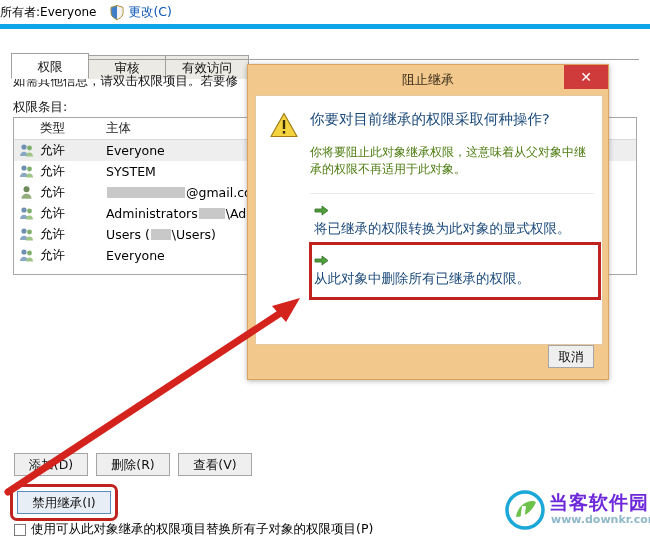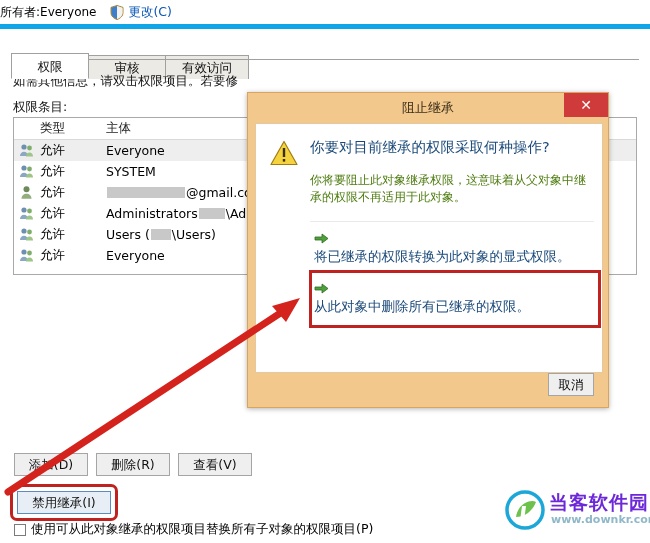--- a/index.html
+++ b/index.html
@@ -198,21 +198,20 @@
 
   
   #dialog {
     position: absolute;
     left: 247px; top: 64px;
     width: 362px; height: 316px;
     background: #f2c88c;
     border: 1px solid #d9a45c;
     box-shadow: 0 1px 5px rgba(0,0,0,.30);
     z-index: 20;
-    margin-top: 28px;
   }
   #dialog-titlebar {
     position: relative;
     height: 30px;
     display: flex;
     align-items: center;
     justify-content: center;
     background: #f2c88c;
   }
   #dialog-title {

